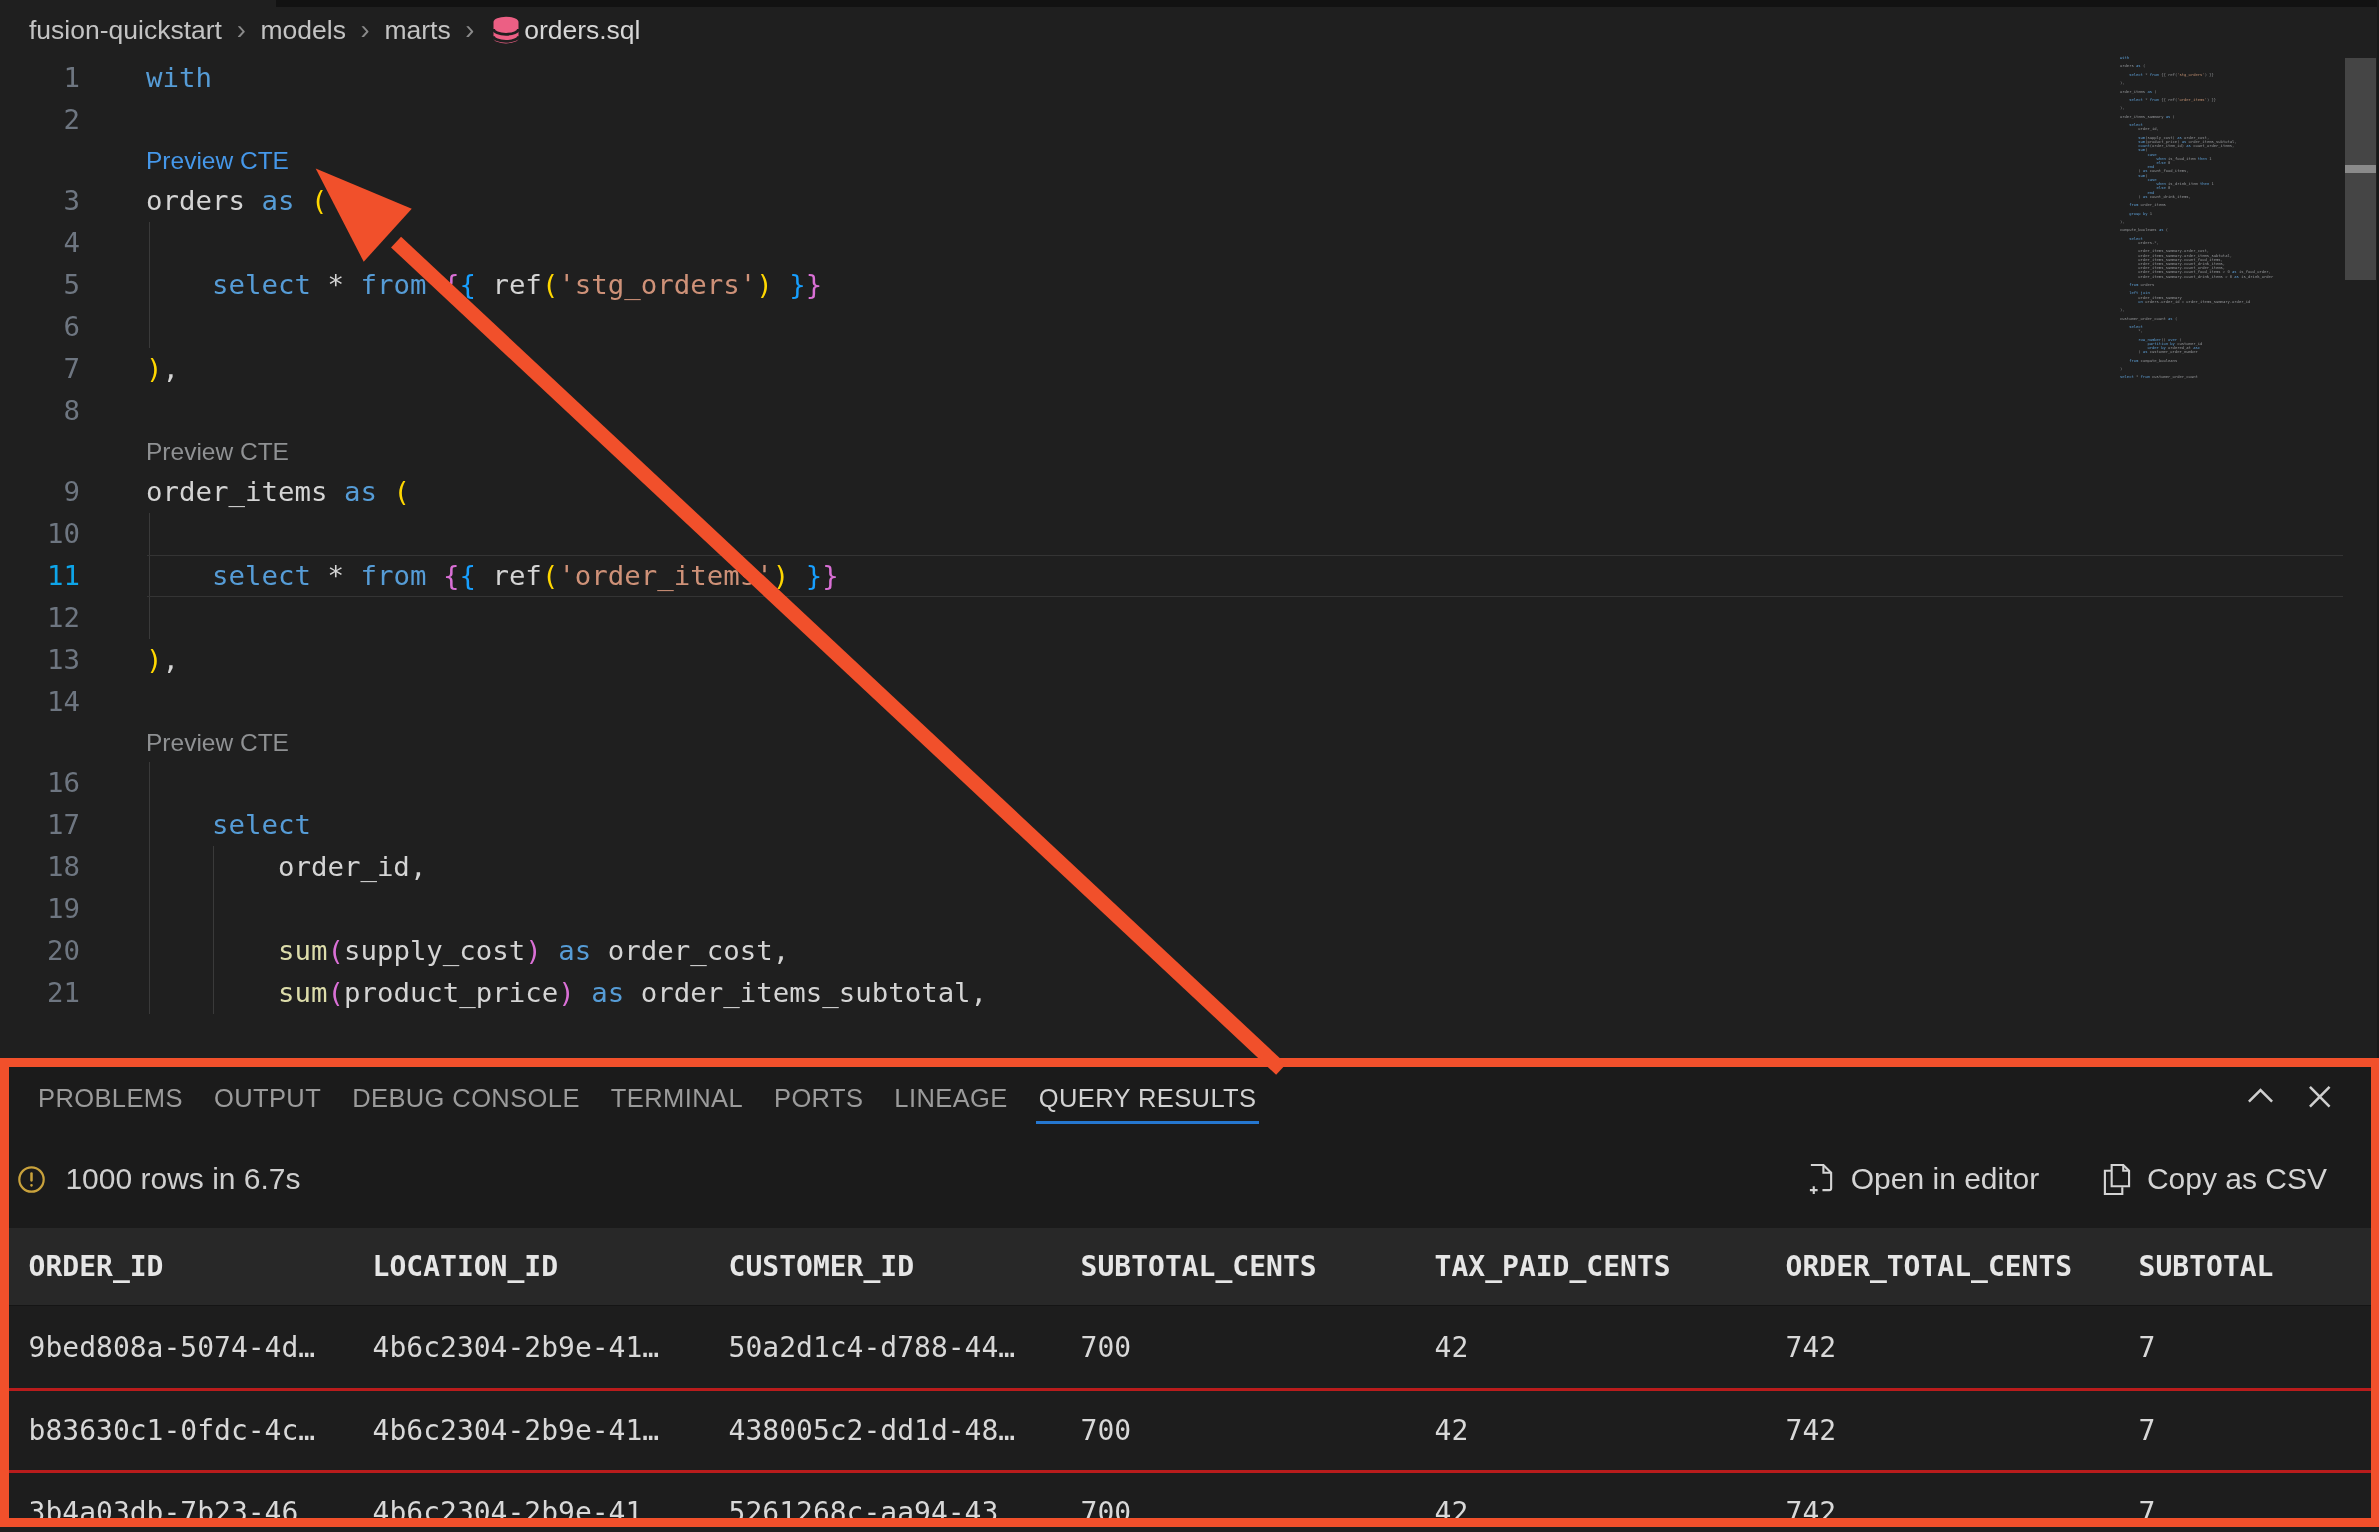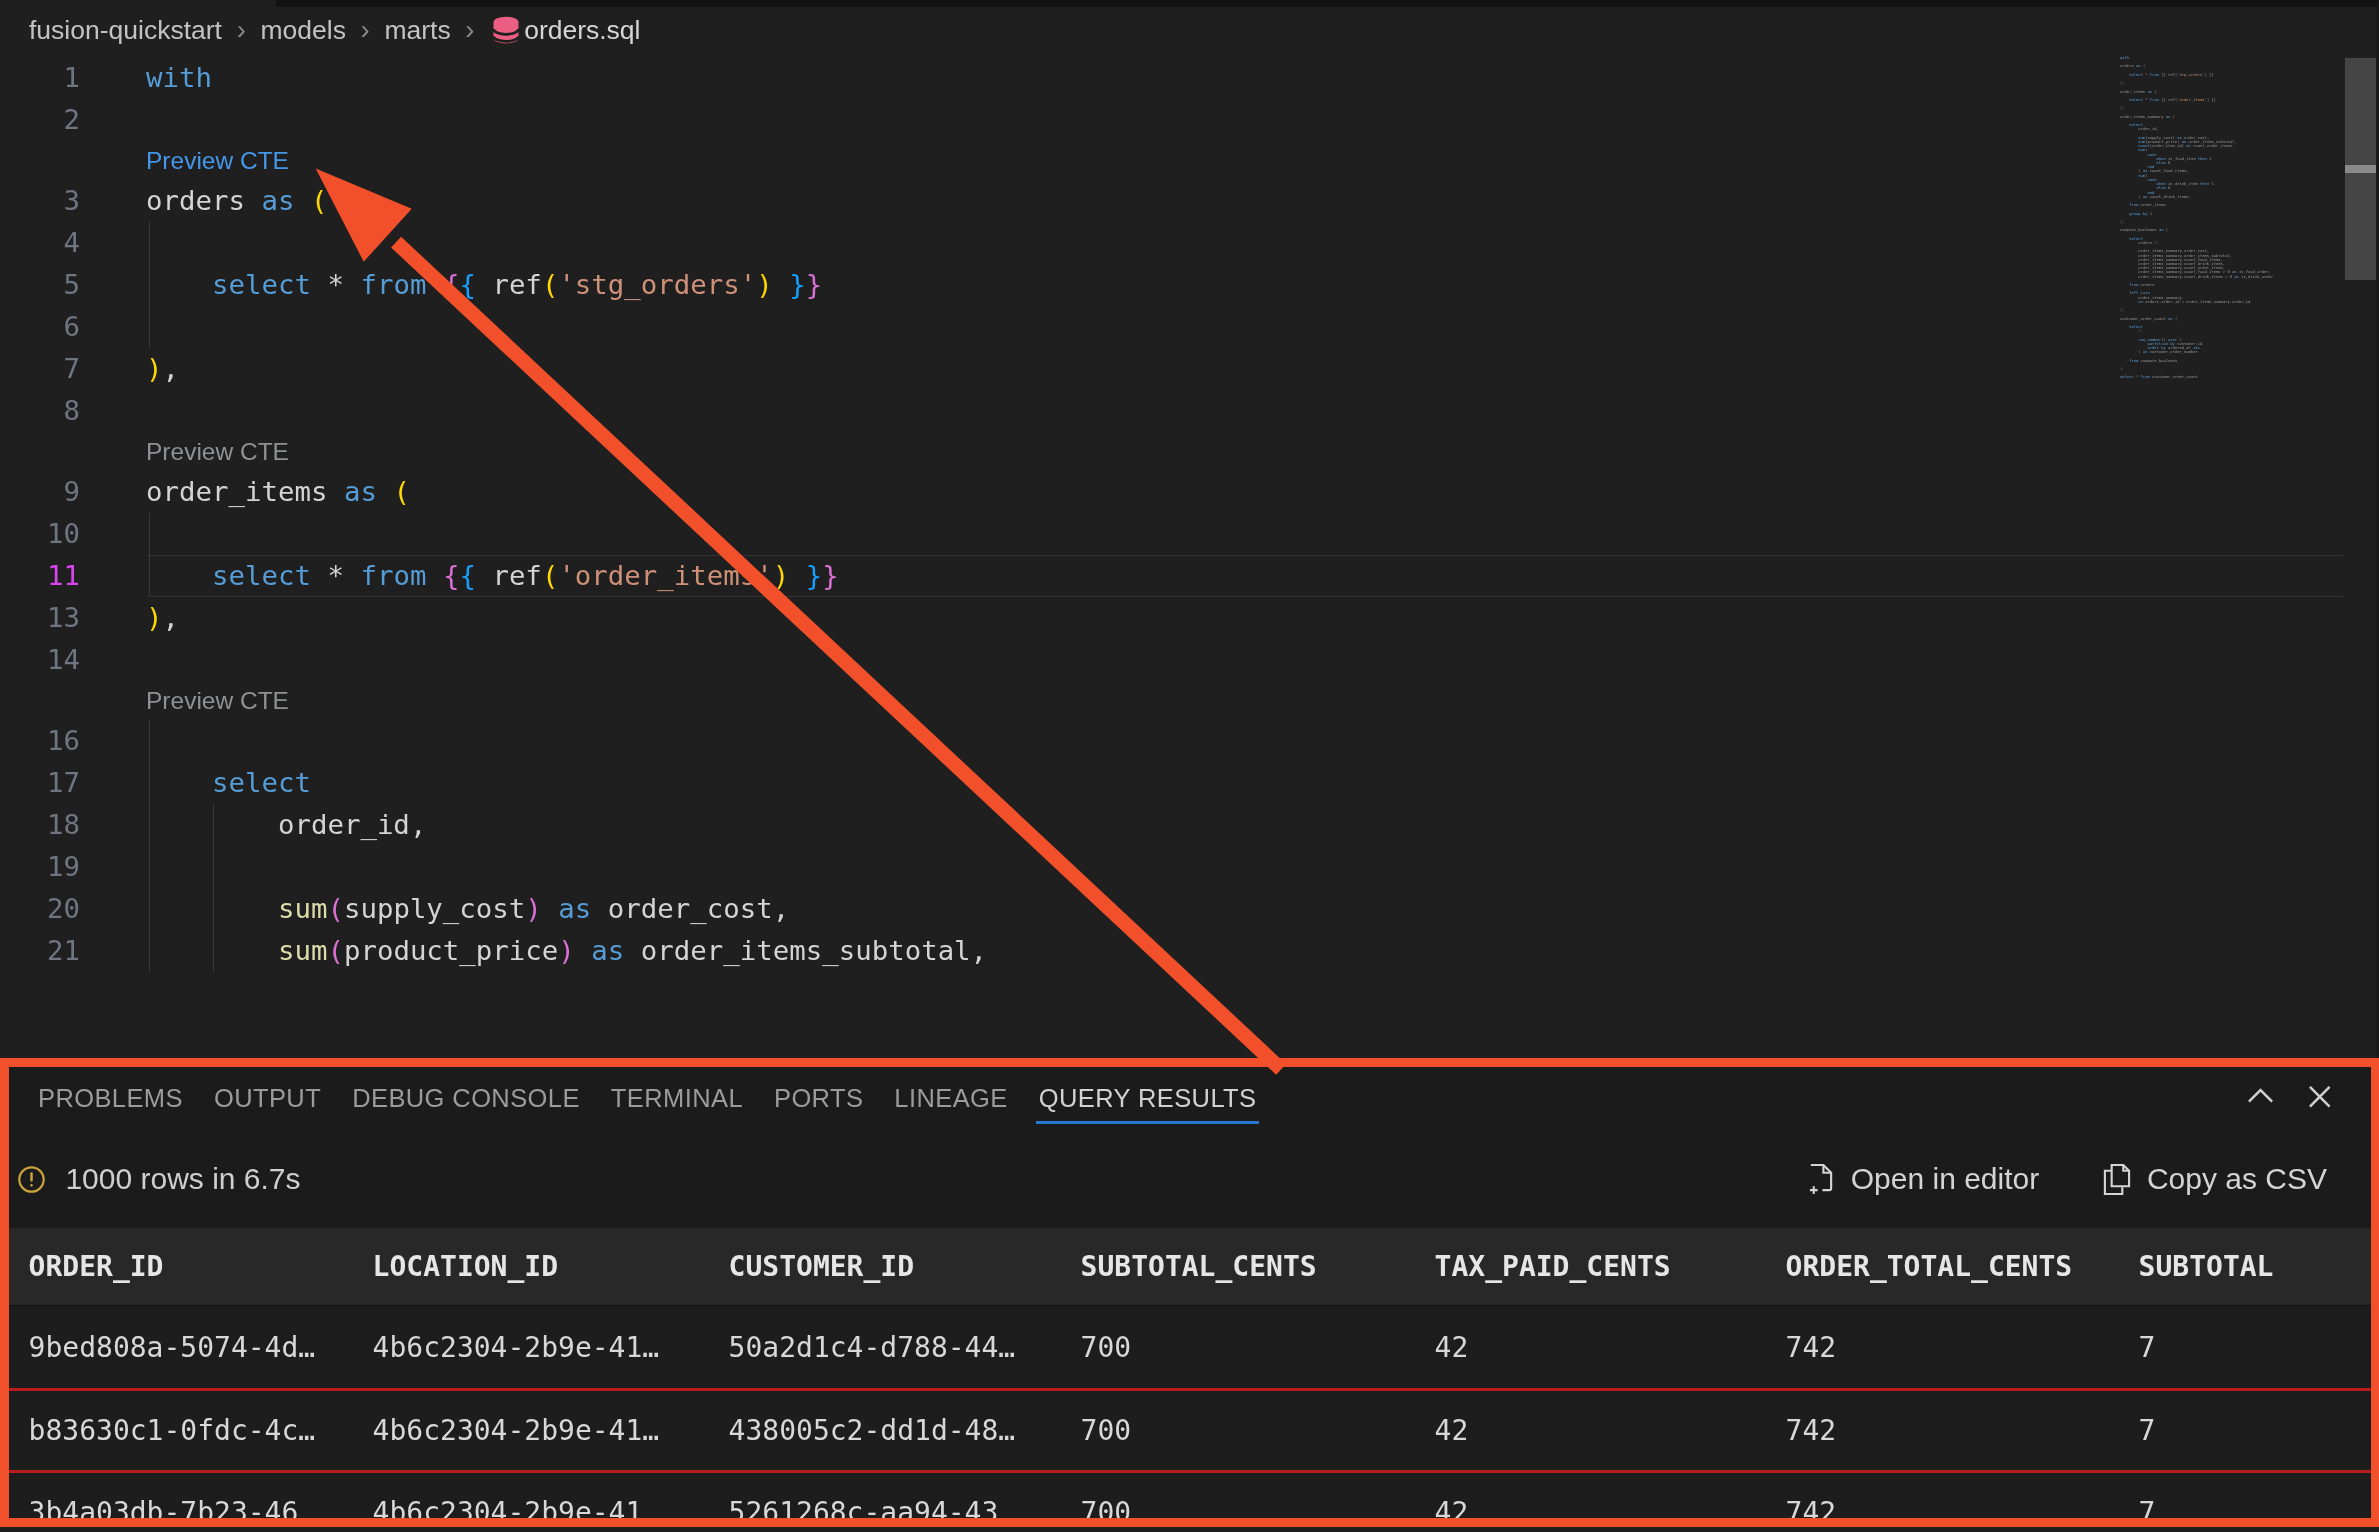--- a/index.html
+++ b/index.html
@@ -20,21 +20,21 @@
   
   .breadcrumb{position:absolute;left:0;top:6.9px;right:0;height:47px;display:flex;align-items:center;padding-left:29px;font-size:26.5px;color:#c3c3c3}
   .breadcrumb .sep{color:#8a8a8a;margin:0 14.7px;font-size:27.4px}
   .breadcrumb .file{color:#d6d6d6;margin-left:3px}
   .db-ic{width:30px;height:30px;margin-left:2px;display:inline-block;vertical-align:-5.9px}
 
   
   #code-rows{position:absolute;left:0;top:57px;right:0}
   .coderow{position:relative;height:42px;font-family:var(--mono);font-size:27.4px;line-height:42px}
   .coderow .ln{position:absolute;left:0;top:0;width:80px;text-align:right;color:#6e7681}
-  .coderow.cur .ln{color:#d946ef}
+  .coderow.cur .ln{color:#0ea5e9}
   .coderow .lc{position:absolute;left:146px;top:0;white-space:pre;color:#d4d4d4}
   .coderow .guide{position:absolute;top:0;bottom:0;width:1px;background:#3a3a3a}
   .clb{position:absolute;left:147px;right:37px;height:1px;background:#343434}
   .clb.top{top:0}.clb.bot{bottom:0}
   .lensrow{position:relative;height:39px;line-height:39px;font-size:24.5px;padding-left:146px;color:var(--lens-gray)}
   .lensrow.hot{color:var(--lens-link)}
   .c-kw{color:var(--kw)} .c-str{color:var(--str)} .c-fn{color:var(--fn)}
   .c-b1{color:var(--b1)} .c-b2{color:var(--b2)} .c-b3{color:var(--b3)}
 
   
@@ -137,20 +137,25 @@
         <span class="ln">10</span>
         <span class="lc"></span>
         <i class="guide" style="left: 149px;"></i>
       </div>
       <div class="coderow cur">
         <span class="ln">11</span>
         <span class="lc"><span>    </span><span class="c-kw">select</span><span> </span><span>*</span><span> </span><span class="c-kw">from</span><span> </span><span class="c-b2">{</span><span class="c-b3">{</span><span> </span><span>ref</span><span class="c-b1">(</span><span class="c-str">'order_items'</span><span class="c-b1">)</span><span> </span><span class="c-b3">}</span><span class="c-b2">}</span></span>
         <i class="guide" style="left: 149px;"></i>
         <i class="clb top"></i>
         <i class="clb bot"></i>
+      </div>
+      <div class="coderow">
+        <span class="ln">12</span>
+        <span class="lc"></span>
+        <i class="guide" style="left: 149px;"></i>
       </div>
       <div class="coderow">
         <span class="ln">13</span>
         <span class="lc"><span class="c-b1">)</span><span>,</span></span>
       </div>
       <div class="coderow">
         <span class="ln">14</span>
         <span class="lc"></span>
       </div>
       <div class="lensrow">Preview CTE</div>

